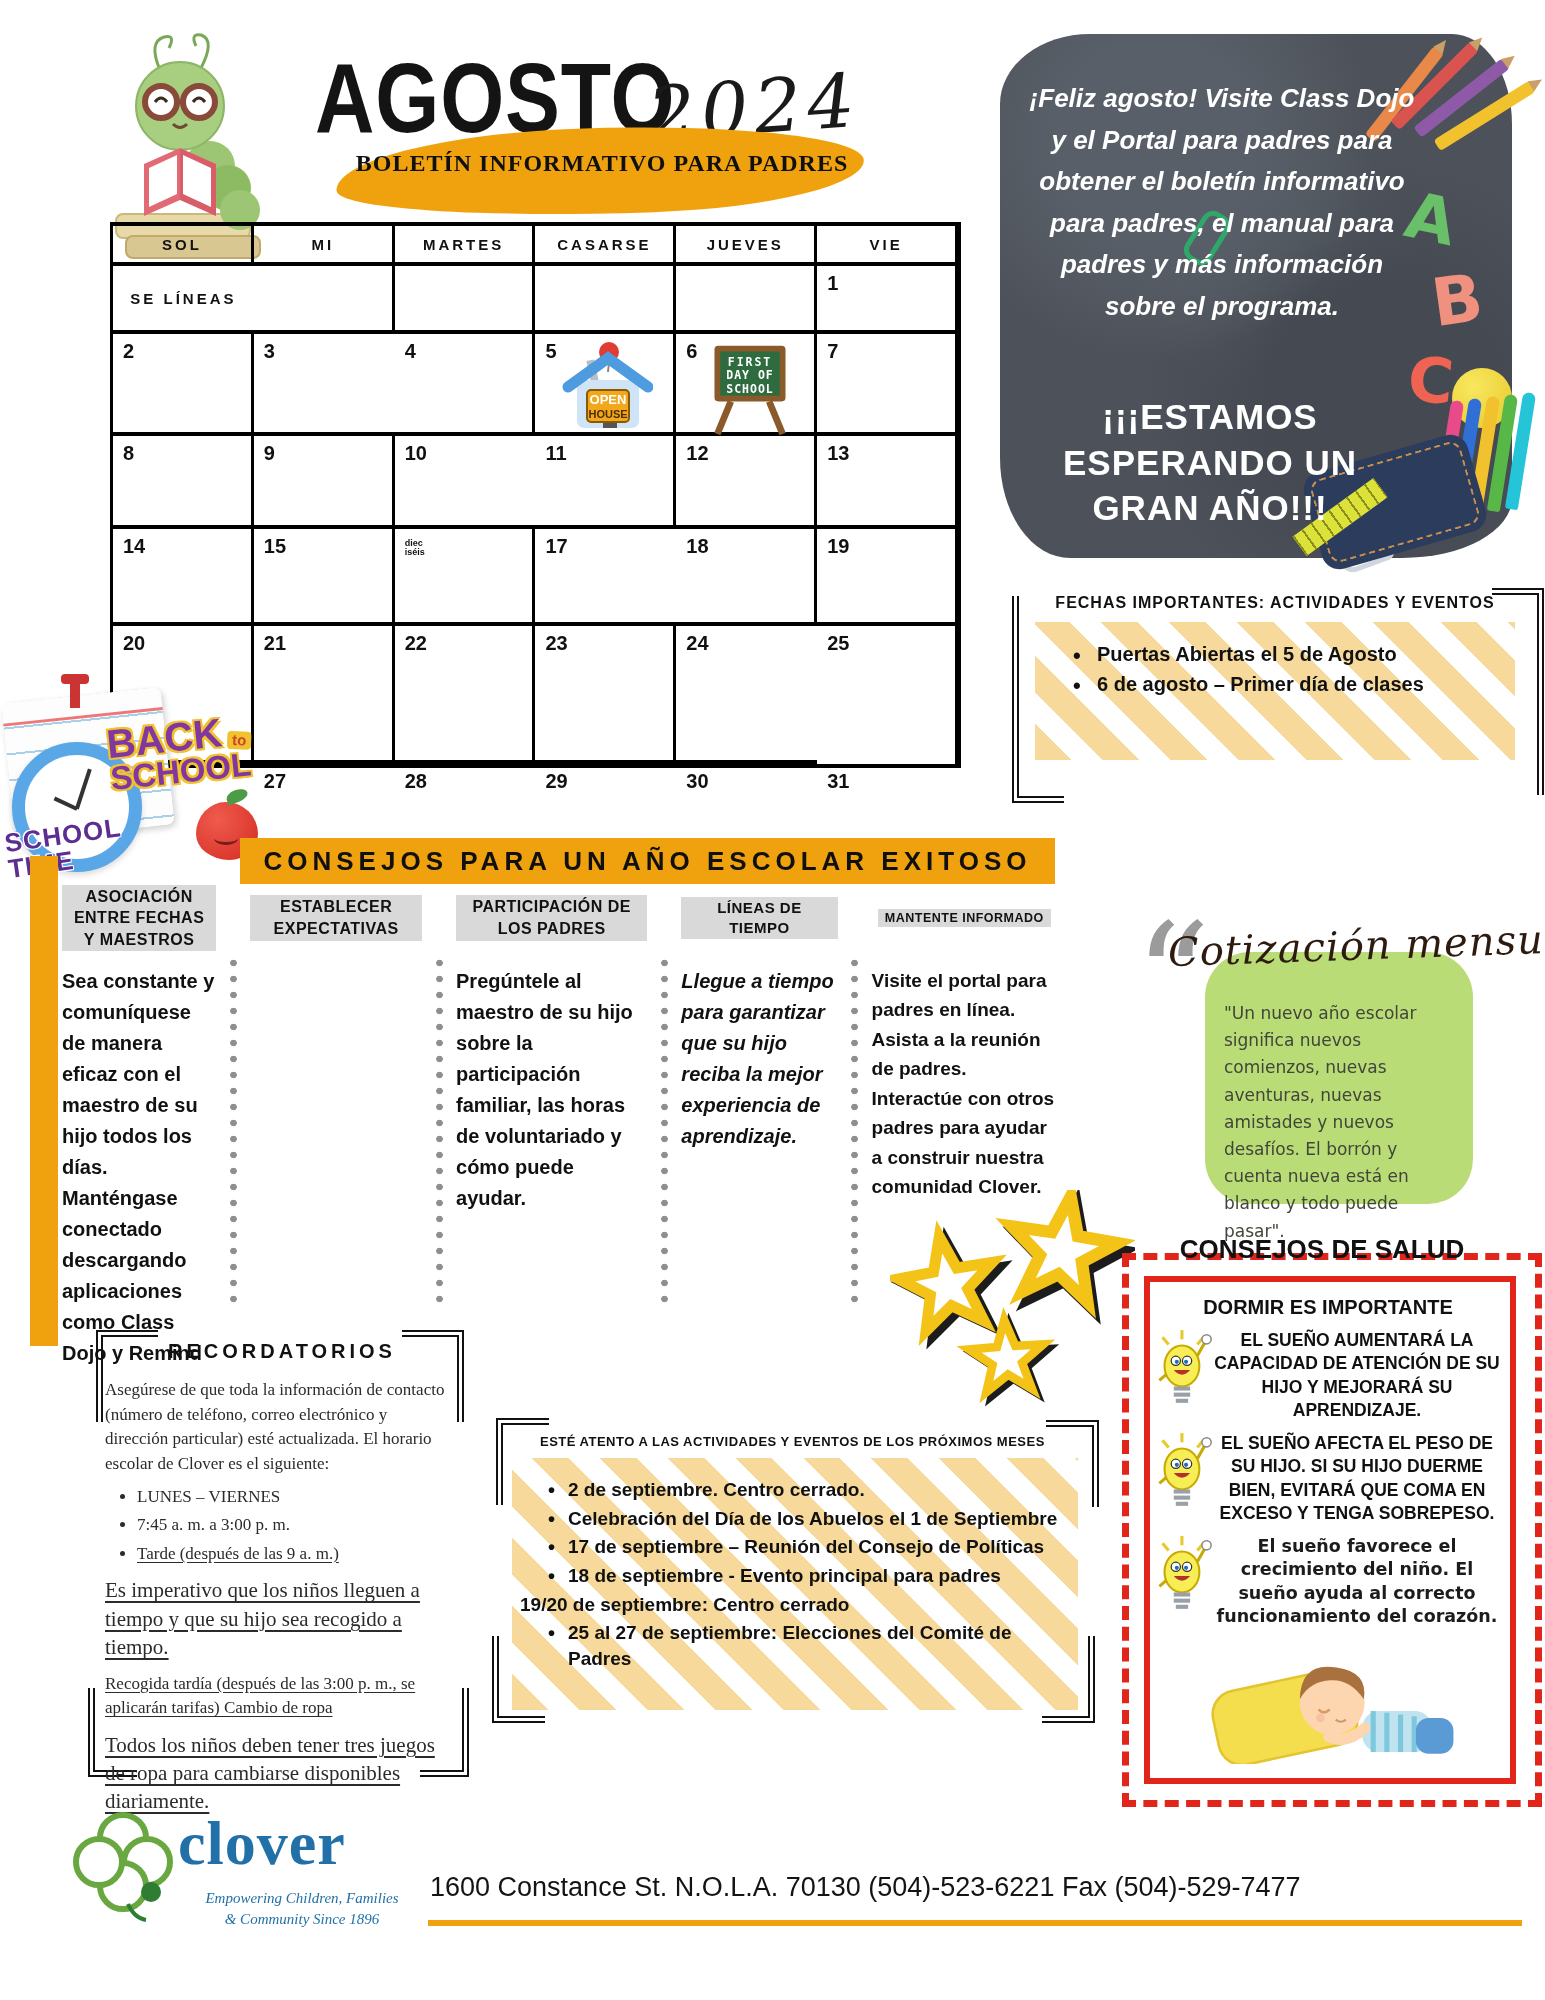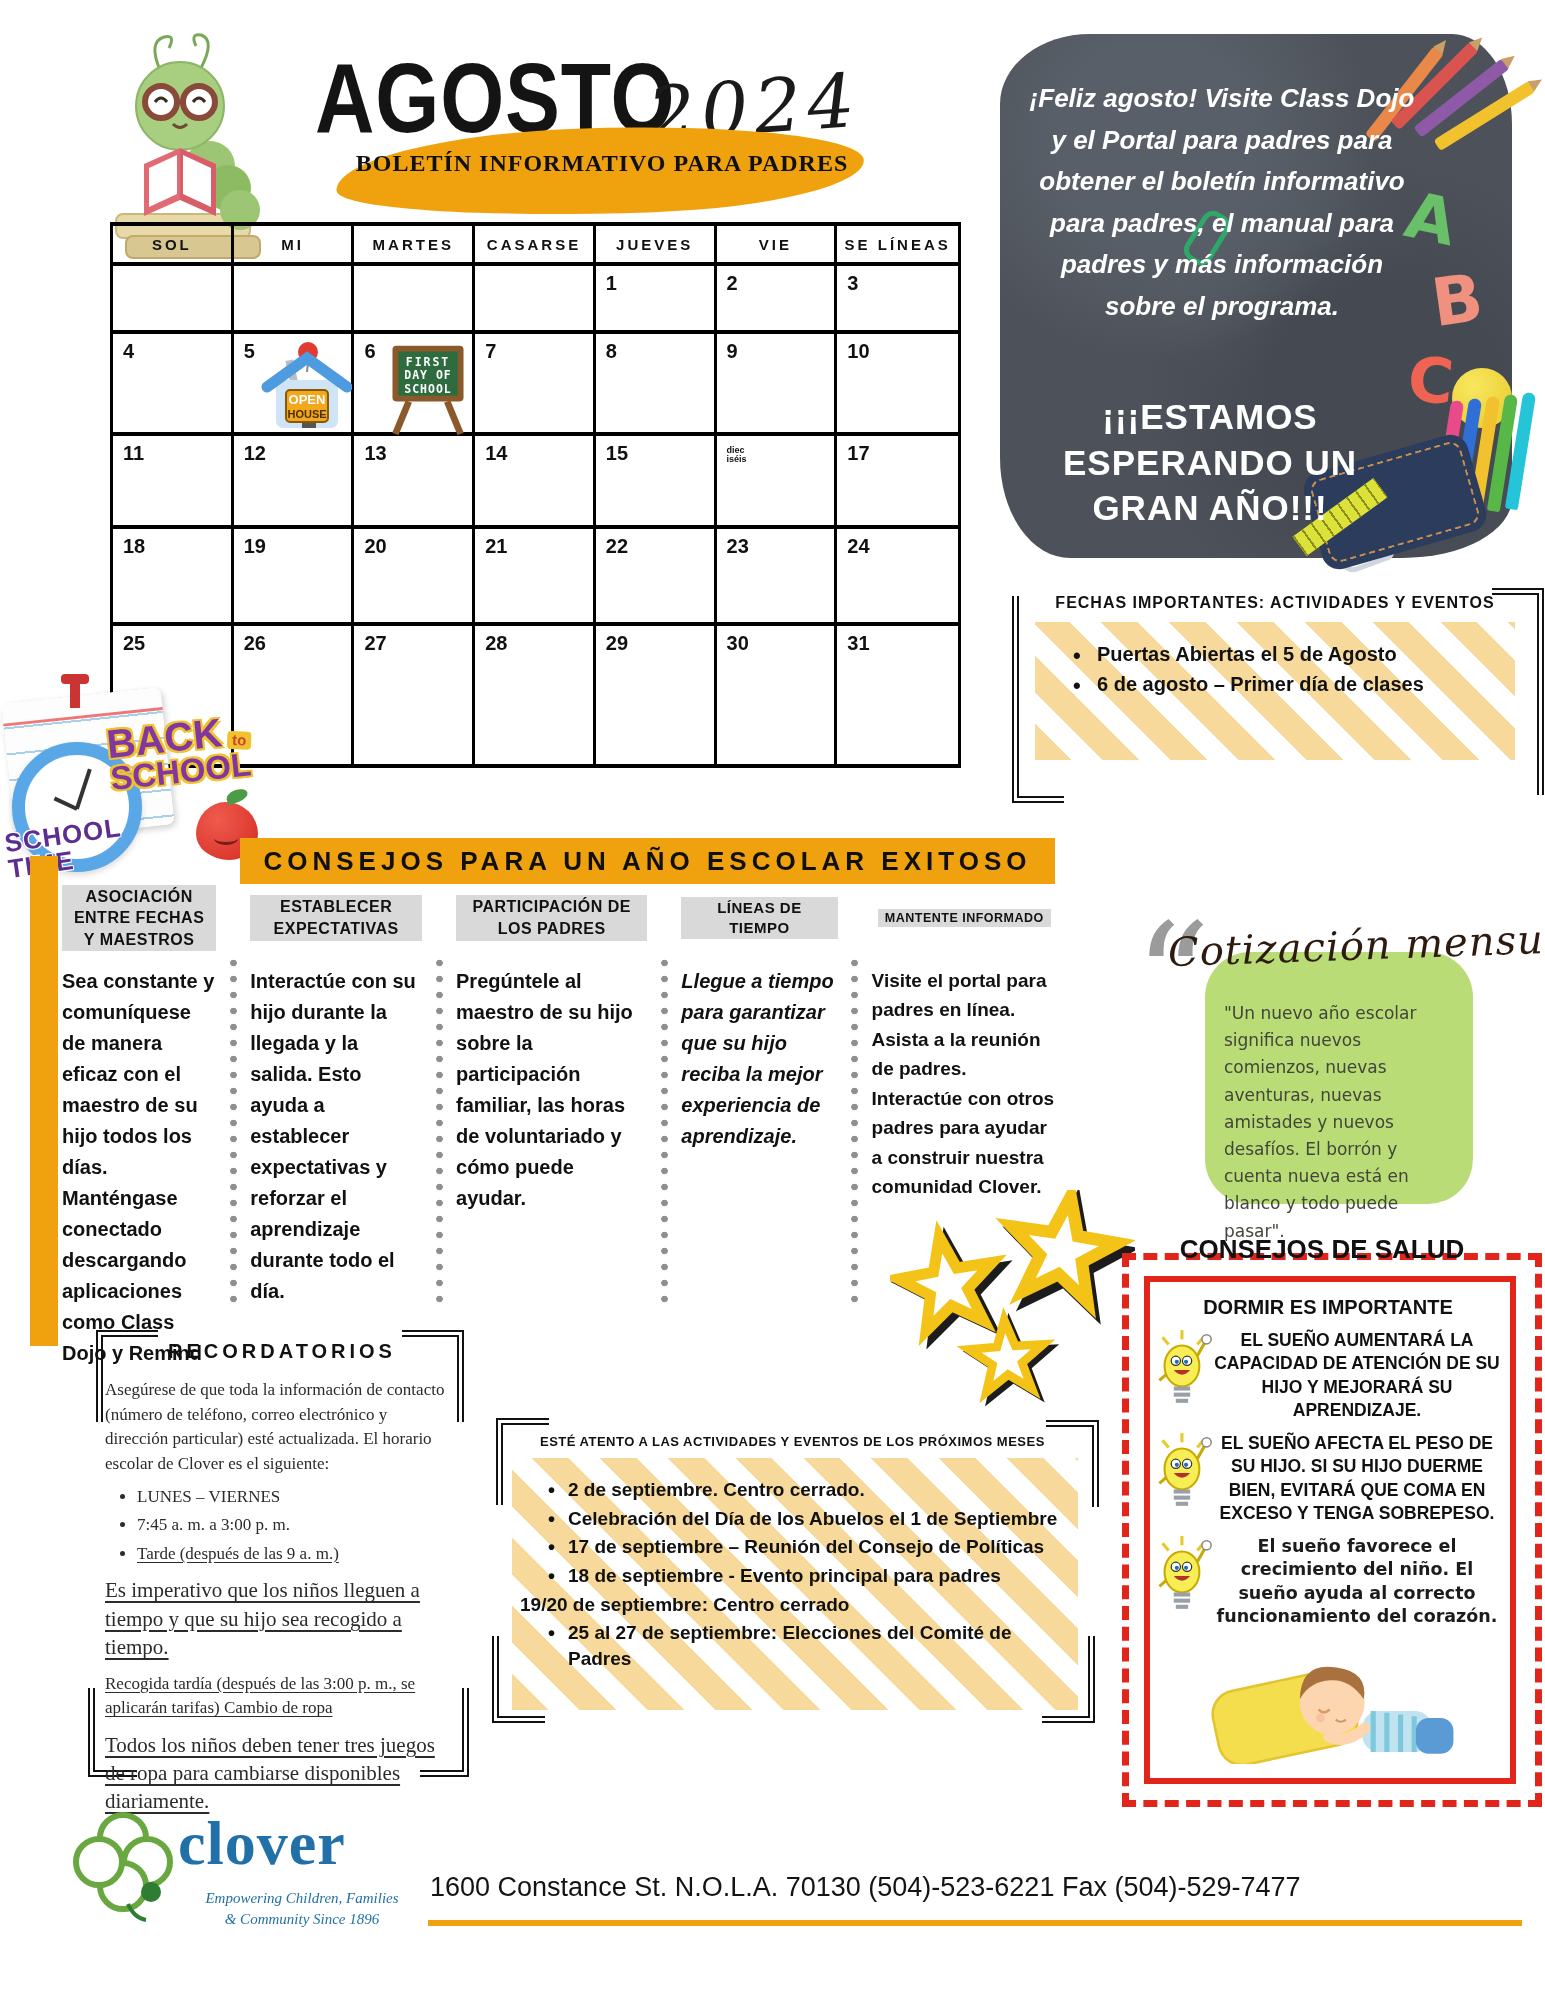--- a/index.html
+++ b/index.html
@@ -11,21 +11,21 @@
   .agosto{left:315px;top:42px;font-size:98px;font-weight:900;letter-spacing:1px;color:#141414;
           transform:scaleX(.84);transform-origin:left top;white-space:nowrap;}
   .year{left:648px;top:64px;font-size:74px;font-family:"DejaVu Serif",serif;font-style:italic;
         letter-spacing:6px;color:#1a1a1a;transform:rotate(-4deg);}
   .brush{left:336px;top:128px;width:528px;height:86px;background:#F0A20E;
          border-radius:46% 54% 40% 60% / 62% 48% 52% 38%;transform:rotate(-2deg);}
   .subtitle{left:352px;top:150px;width:500px;text-align:center;font-family:"Liberation Serif",serif;
             font-weight:700;font-size:24px;letter-spacing:1px;color:#101010;}
 
   
-  .calendar{left:110px;top:222px;width:845px;display:grid;grid-template-columns:repeat(7,1fr);
+  .calendar{left:110px;top:222px;width:845px;display:grid;grid-template-columns:repeat(6,1fr);
             grid-template-rows:40px 68px 102px 93px 97px 138px;border:3px solid #000;border-top-width:4px;border-bottom-width:4px;}
   .c{border-right:3px solid #000;border-bottom:4px solid #000;position:relative;overflow:visible;}
   .c.lastcol{border-right:none;}
   .c.lastrow{border-bottom:none;}
   .c.hd{display:flex;align-items:center;justify-content:center;font-weight:800;font-size:15px;letter-spacing:3px;}
   .c .d{position:absolute;left:10px;top:6px;font-size:20px;font-weight:700;}
   .c .tiny{position:absolute;left:10px;top:10px;font-size:9px;font-weight:700;line-height:1.05;}
   .c .cal-ic{position:absolute;left:24px;top:6px;}
 
   
@@ -360,21 +360,20 @@
         </div>
         <p class="col-body">Sea constante y comuníquese de manera eficaz con el maestro de su hijo todos los días. Manténgase conectado descargando aplicaciones como Class Dojo y Remind</p>
       </div>
       <div class="vsep">
         <div class="vdots"></div>
       </div>
       <div class="t-col i2" style="width: 176px;">
         <div class="col-head">
           <span>ESTABLECER EXPECTATIVAS</span>
         </div>
-        <p class="col-body">Interactúe con su hijo durante la llegada y la salida. Esto ayuda a establecer expectativas y reforzar el aprendizaje durante todo el día.</p>
       </div>
       <div class="vsep">
         <div class="vdots"></div>
       </div>
       <div class="t-col i3" style="width: 196px;">
         <div class="col-head">
           <span>PARTICIPACIÓN DE LOS PADRES</span>
         </div>
         <p class="col-body">Pregúntele al maestro de su hijo sobre la participación familiar, las horas de voluntariado y cómo puede ayudar.</p>
       </div>

